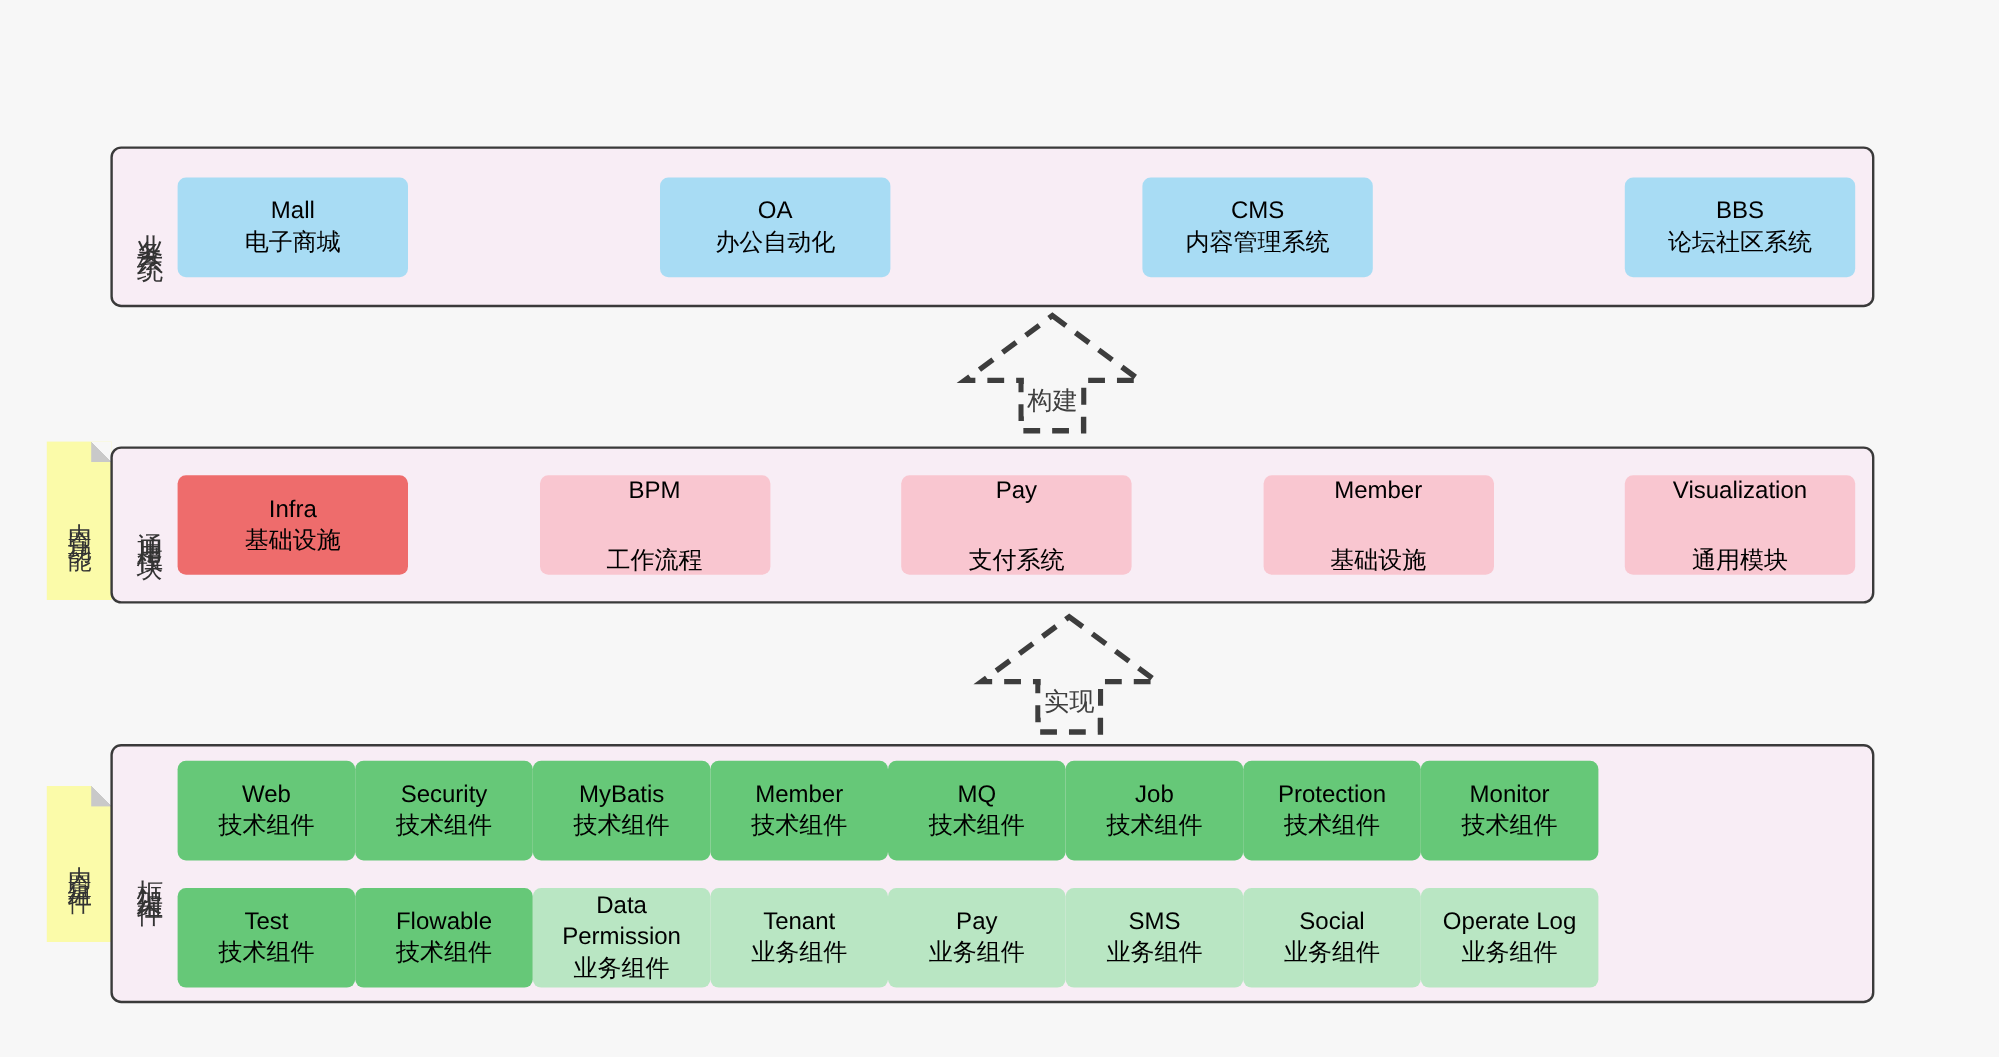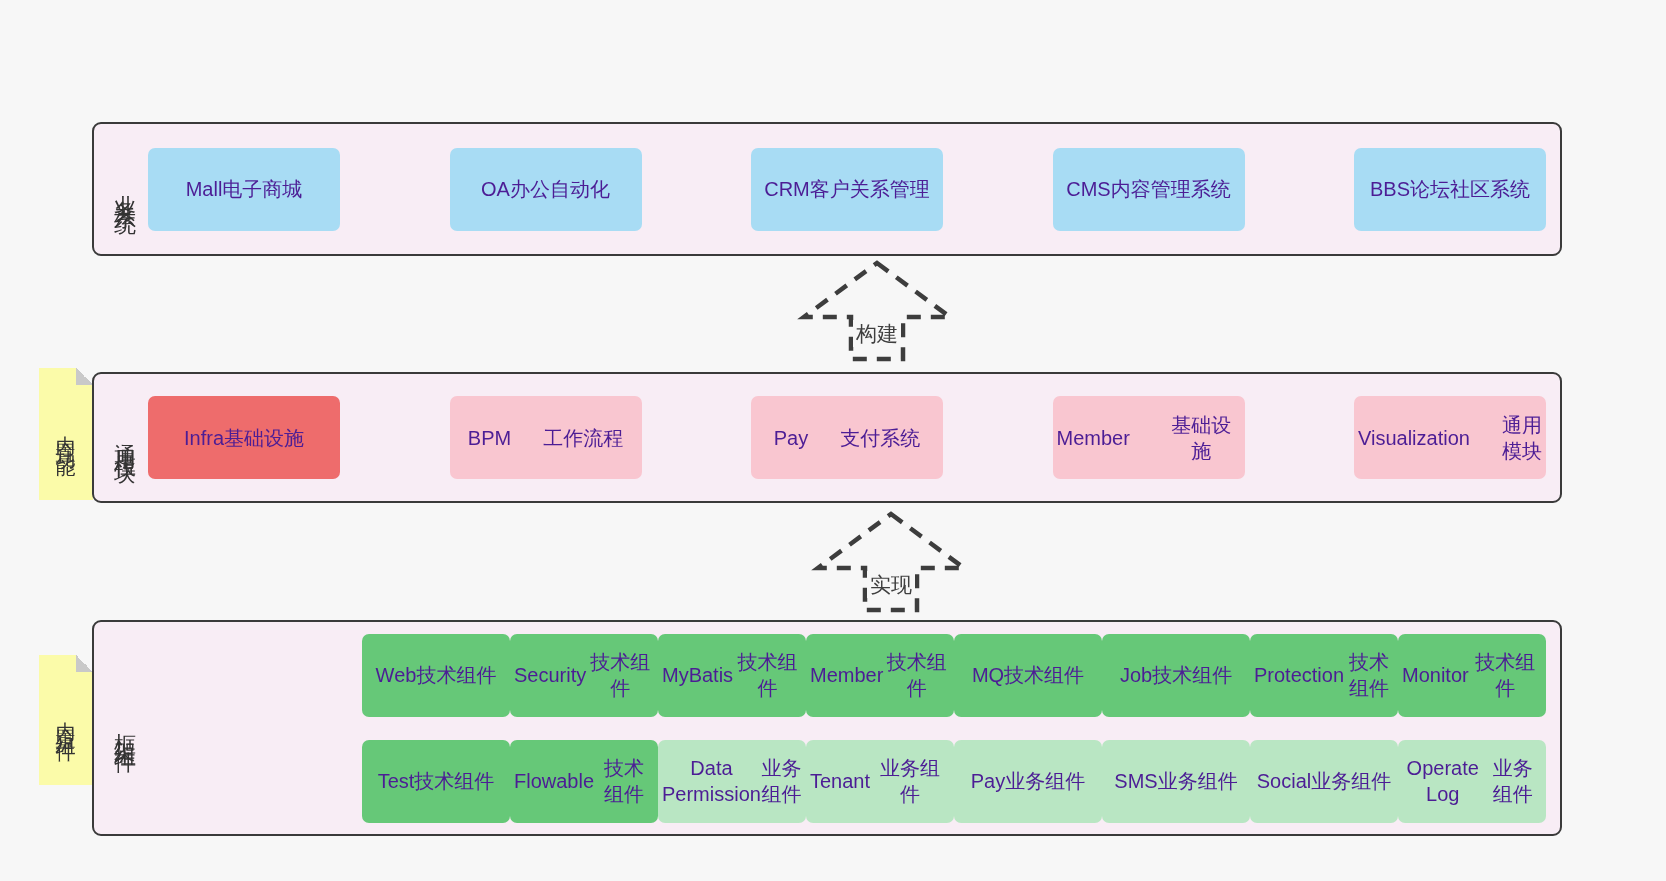--- a/index.html
+++ b/index.html
@@ -22,26 +22,26 @@
   #layer-components{top:620px;height:216px;}
 
   .layer-label{flex:0 0 46px;display:flex;align-items:center;justify-content:center;}
   .v-text{
     writing-mode:vertical-rl;text-orientation:upright;
     font-size:22px;letter-spacing:6px;color:#333;line-height:1;
   }
 
   .boxes{flex:1;display:flex;align-items:center;justify-content:space-between;}
   .rows{flex:1;display:flex;flex-direction:column;justify-content:center;gap:23px;}
-  .boxes-row{display:flex;align-items:center;justify-content:flex-end;}
+  .boxes-row{display:flex;align-items:center;justify-content:flex-start;}
 
   .box{
     height:83px;border-radius:7px;box-sizing:border-box;
-    display:flex;flex-direction:row;align-items:center;justify-content:center;
-    text-align:center;font-size:20px;line-height:26px;color:#4c1d95;padding:2px 4px;
+    display:flex;flex-direction:column;align-items:center;justify-content:center;
+    text-align:center;font-size:20px;line-height:26px;color:#000000;padding:2px 4px;
   }
   .w6{width:192px;}
   .w8{width:148px;}
   .blue{background:#a8dcf4;}
   .red{background:#ee6c6c;}
   .pink{background:#f9c6d0;gap:32px;}
   .gdark{background:#66c878;}
   .glight{background:#b9e6c3;}
 
   
@@ -91,24 +91,20 @@
     <div class="boxes">
       <div class="box w6 blue">
         <div>Mall</div>
         <div>电子商城</div>
       </div>
       <div class="box w6 blue">
         <div>OA</div>
         <div>办公自动化</div>
       </div>
       <div class="box w6 blue">
-        <div>CRM</div>
-        <div>客户关系管理</div>
-      </div>
-      <div class="box w6 blue">
         <div>CMS</div>
         <div>内容管理系统</div>
       </div>
       <div class="box w6 blue">
         <div>BBS</div>
         <div>论坛社区系统</div>
       </div>
     </div>
   </section>
 

